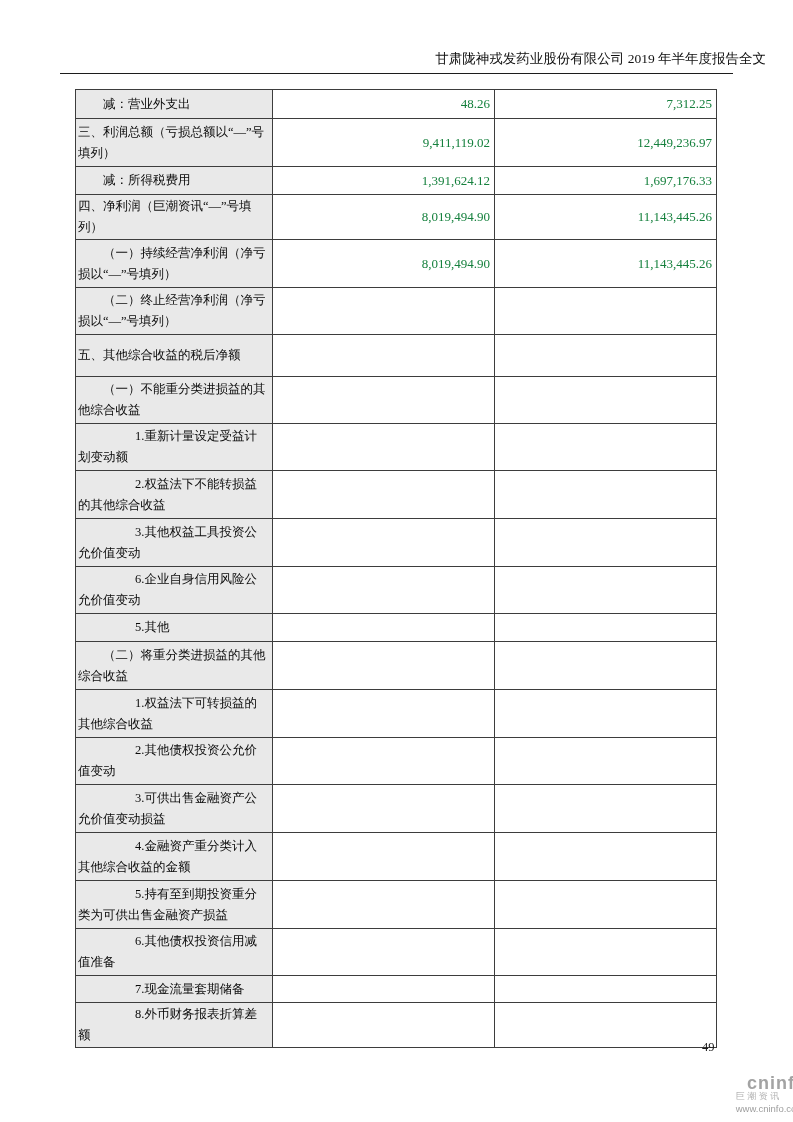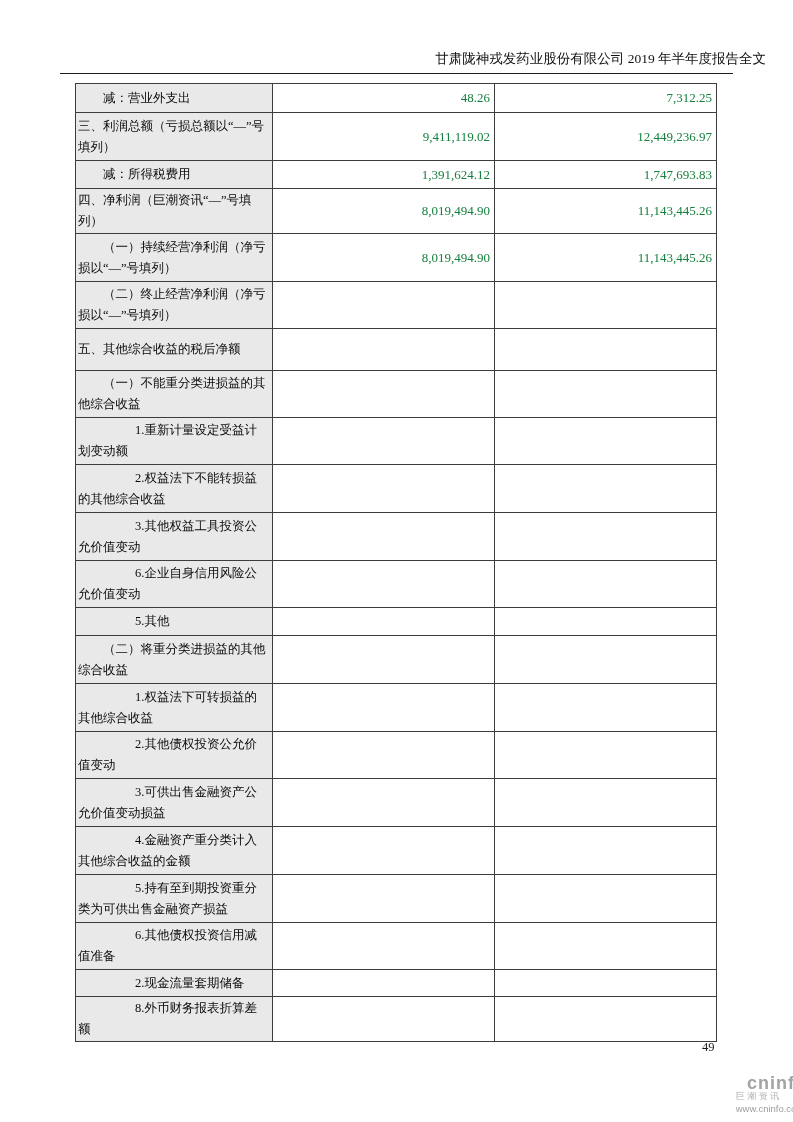--- a/index.html
+++ b/index.html
@@ -15,21 +15,21 @@
   .header-title{
     position:absolute;top:51px;right:60px;
     font-size:13.5px;line-height:16px;color:#111;
     white-space:nowrap;
   }
   .header-rule{
     position:absolute;top:73px;left:60px;width:673px;
     border-top:1.6px solid #1c1c1c;height:0;
   }
   table.fin{
-    position:absolute;left:75px;top:83px;
+    position:absolute;left:75px;top:89px;
     width:641px;
     border-collapse:collapse;table-layout:fixed;
   }
   table.fin td{
     border:1.5px solid #3d3d3d;
     vertical-align:middle;
     overflow:hidden;
     box-sizing:border-box;
   }
   td.lbl{
@@ -94,21 +94,21 @@
           <td class="val">7,312.25</td>
         </tr>
       <tr style="height:48px">
           <td class="lbl i0">三、利润总额（亏损总额以“—”号填列）</td>
           <td class="val">9,411,119.02</td>
           <td class="val">12,449,236.97</td>
         </tr>
       <tr style="height:28px">
           <td class="lbl i1">减：所得税费用</td>
           <td class="val">1,391,624.12</td>
-          <td class="val">1,747,693.83</td>
+          <td class="val">1,697,176.33</td>
         </tr>
       <tr style="height:23px">
           <td class="lbl i0">四、净利润（巨潮资讯“—”号填列）</td>
           <td class="val">8,019,494.90</td>
           <td class="val">11,143,445.26</td>
         </tr>
       <tr style="height:48px">
           <td class="lbl i1">（一）持续经营净利润（净亏损以“—”号填列）</td>
           <td class="val">8,019,494.90</td>
           <td class="val">11,143,445.26</td>
@@ -182,21 +182,21 @@
           <td class="lbl i2">5.持有至到期投资重分类为可供出售金融资产损益</td>
           <td class="val"></td>
           <td class="val"></td>
         </tr>
       <tr style="height:47px">
           <td class="lbl i2">6.其他债权投资信用减值准备</td>
           <td class="val"></td>
           <td class="val"></td>
         </tr>
       <tr style="height:27px">
-          <td class="lbl i2">2.现金流量套期储备</td>
+          <td class="lbl i2">7.现金流量套期储备</td>
           <td class="val"></td>
           <td class="val"></td>
         </tr>
       <tr style="height:28px">
           <td class="lbl i2">8.外币财务报表折算差额</td>
           <td class="val"></td>
           <td class="val"></td>
         </tr>
     </tbody>
   </table>

